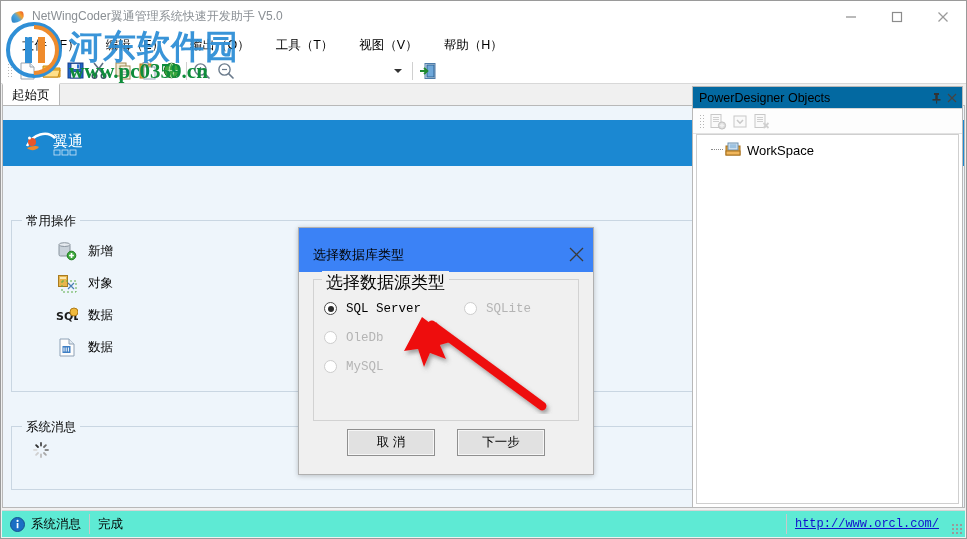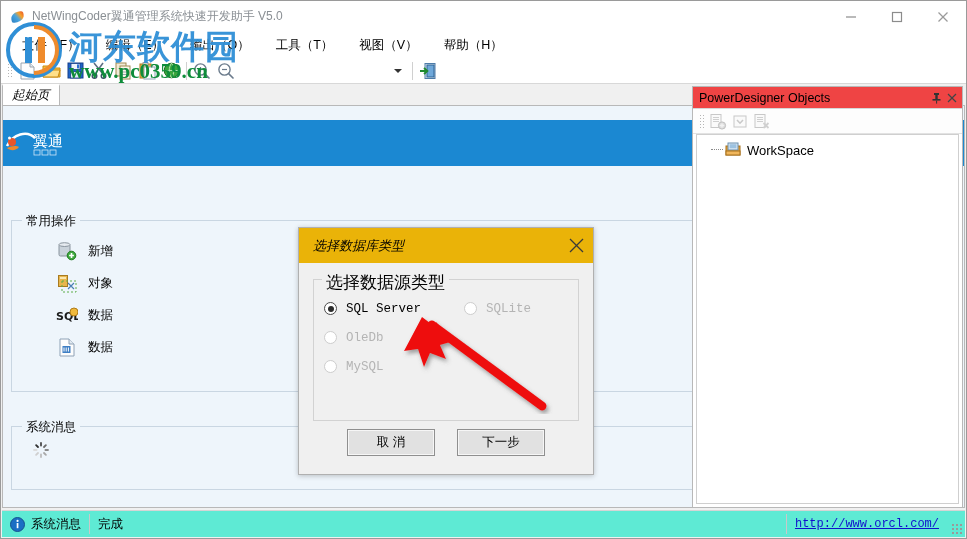--- a/index.html
+++ b/index.html
@@ -38,21 +38,21 @@
   .combo{width:165px;height:18px;border:1px solid #ffffff;display:flex;align-items:center;
          justify-content:flex-end;margin-left:4px;}
   .combo .caret{width:0;height:0;border-left:4px solid transparent;border-right:4px solid transparent;
          border-top:4px solid #333;margin-right:6px;}
 
   
   .body{position:absolute;left:1px;right:1px;top:83px;bottom:30px;background:#f0f0f0;}
 
   
   .pane{position:absolute;background:#ffffff;border:1px solid #b8b8b8;box-sizing:border-box;}
-  .pane-head{height:21px;background:#ef4444;display:flex;align-items:center;
+  .pane-head{height:21px;background:#0369a1;display:flex;align-items:center;
              border-bottom:1px solid #d6d6d6;padding:0 2px 0 6px;}
   .pane-title{font-size:12.5px;color:#000;flex:1;white-space:nowrap;overflow:hidden;}
   .pane-btn{width:16px;height:16px;display:flex;align-items:center;justify-content:center;}
   .pane-toolbar{height:24px;background:#fdfdfd;display:flex;align-items:center;
                 border-bottom:1px solid #e2e2e2;padding-left:2px;}
   .ptb{width:22px;height:20px;display:flex;align-items:center;justify-content:center;}
   .ptsep{width:1px;height:16px;background:#dcdcdc;margin:0 3px;}
 
   
   #left-pane{left:2px;top:2px;width:186px;bottom:16px;}
@@ -64,28 +64,28 @@
   .dashline{position:absolute;border-left:1px dotted #8a8a8a;}
   .dashh{position:absolute;border-top:1px dotted #8a8a8a;}
 
   .hscroll{position:absolute;left:2px;width:186px;bottom:0;height:17px;
            background:#f0f0f0;border:1px solid #a0a0a0;box-sizing:border-box;display:flex;align-items:center;}
   .hsbtn{width:17px;height:15px;display:flex;align-items:center;justify-content:center;}
   .hsthumb{flex:1;height:15px;background:#cdcdcd;margin:0 0px;}
 
   
   #center-pane{left:190px;top:2px;right:275px;bottom:0px;border:none;background:#f0f0f0;}
-  .tabstrip{height:21px;display:flex;align-items:center;position:relative;background:#f0f0f0;font-style:italic;}
+  .tabstrip{height:21px;display:flex;align-items:flex-end;position:relative;background:#f0f0f0;}
   .tab{height:20px;background:#ffffff;border:1px solid #b8b8b8;border-bottom:none;
        display:flex;align-items:center;padding:0 9px;font-size:12.5px;margin-left:0px;
        border-top:2px solid #ffffff;}
   .tab-caretbar{position:absolute;right:2px;top:3px;display:flex;gap:7px;align-items:center;}
   .tabcontent{position:absolute;left:0;right:0;top:21px;bottom:0;background:#eef5fb;
               border:1px solid #b8b8b8;box-sizing:border-box;overflow:hidden;}
-  .banner{height:46px;background:#1b88d2;display:flex;align-items:center;padding-left:0;
+  .banner{height:46px;background:#1b88d2;display:flex;align-items:center;padding-left:20px;
           position:relative;margin:14px 0 0 0;}
   .banner-logo{width:66px;height:34px;position:relative;}
   .banner-text{color:#fff;font-size:15px;margin-left:auto;margin-right:18px;font-weight:bold;}
   .group{position:absolute;border:1px solid #c9d6e2;}
   .group-label{position:absolute;top:-8px;left:10px;background:#eef5fb;padding:0 4px;
                font-size:12.5px;color:#000;}
   .oprow{display:flex;align-items:center;height:32px;padding-left:44px;font-size:12.5px;}
   .oprow .opicon{width:22px;height:20px;display:flex;align-items:center;justify-content:center;margin-right:10px;}
   .spinner{width:18px;height:18px;position:relative;}
 
@@ -101,21 +101,21 @@
   .sb-sep{width:1px;height:20px;background:#c9c9c9;}
   .sb-link{color:#1111cc;text-decoration:underline;font-family:"Liberation Mono","DejaVu Sans Mono",monospace;
            font-size:12px;}
   .sb-grip{position:absolute;right:2px;bottom:2px;width:12px;height:12px;
            background-image:radial-gradient(#9a9a9a 40%,transparent 41%);
            background-size:4px 4px;}
 
   
   .dialog{position:absolute;left:296px;top:143px;width:294px;height:246px;
           background:#f0f0f0;border:1px solid #b0b0b0;box-shadow:0 1px 5px rgba(0,0,0,.22);z-index:50;}
-  .dlg-head{height:35px;background:#eab308;display:flex;align-items:center;padding:0 0 0 14px;font-style:italic;}
+  .dlg-head{height:35px;background:#3b82f6;display:flex;align-items:center;padding:9px 0 0 14px;}
   .dlg-title{font-size:13px;color:#000;flex:1;}
   .dlg-close{width:34px;height:34px;display:flex;align-items:center;justify-content:center;}
   .dlg-body{position:absolute;left:0;right:0;top:35px;bottom:0;}
   .fieldset{position:absolute;left:14px;top:16px;right:14px;height:140px;border:1px solid #d2d2d2;}
   .fieldset-legend{position:absolute;top:-9px;left:8px;background:#f0f0f0;padding:0 4px;font-size:17px;}
   .radio-grid{position:absolute;left:10px;top:14px;right:8px;}
   .radio{display:flex;align-items:center;height:29px;font-family:"Liberation Mono","DejaVu Sans Mono",monospace;
          font-size:12.5px;}
   .radio .dot{width:13px;height:13px;border-radius:50%;border:1px solid #4b4b4b;background:#fff;
               margin-right:9px;position:relative;box-sizing:border-box;flex:none;}

